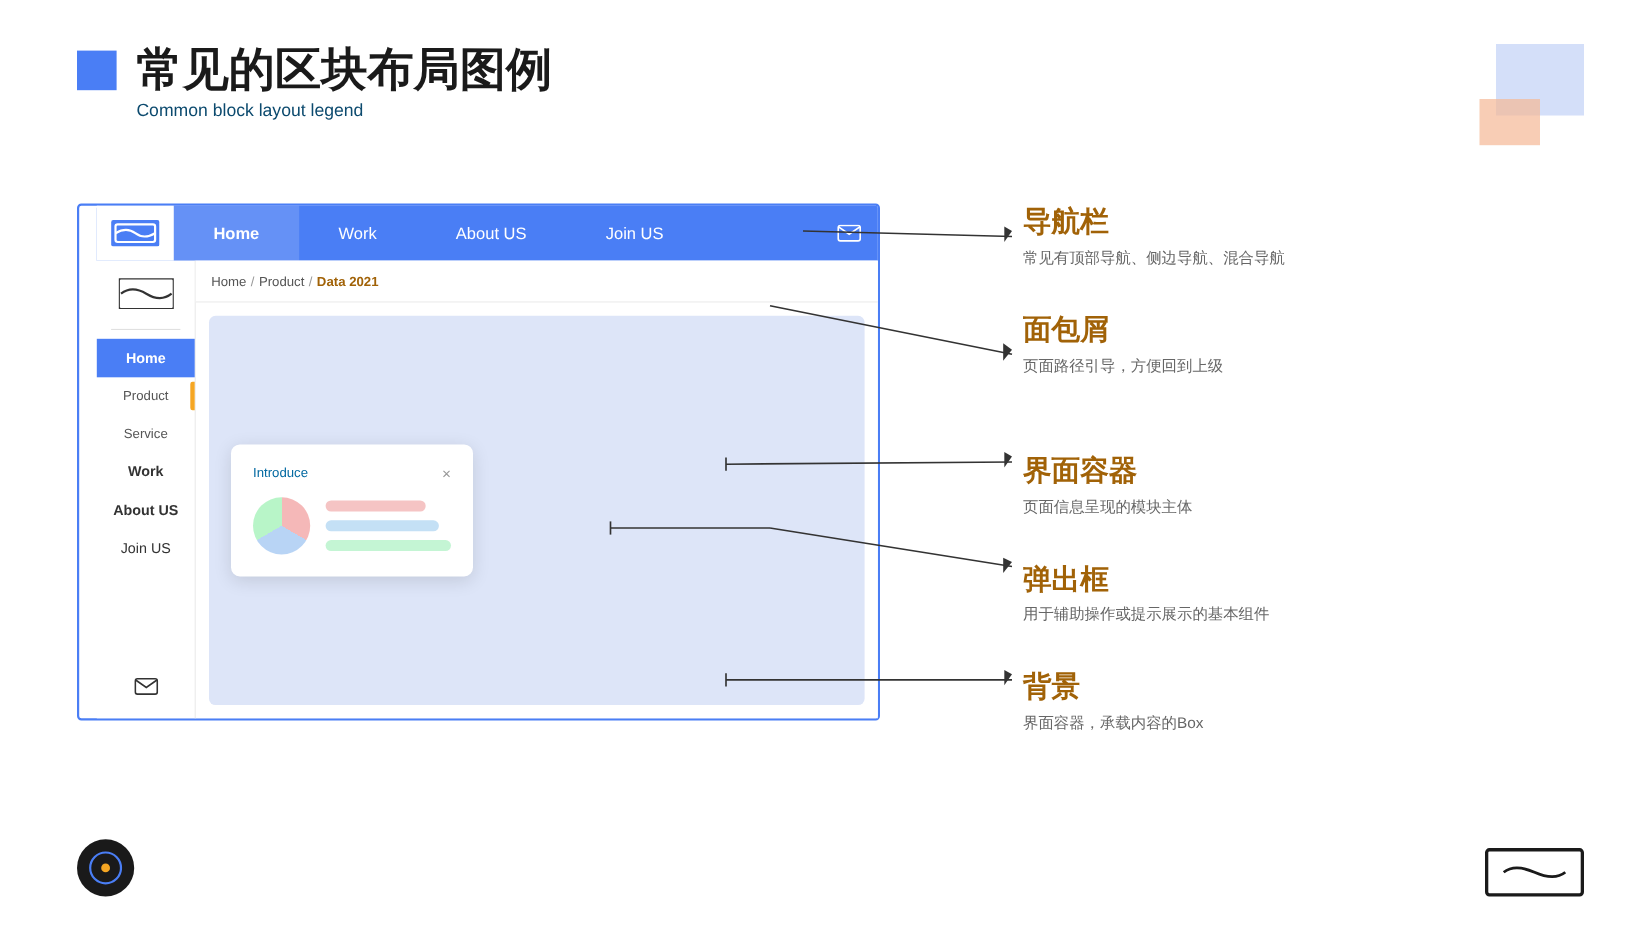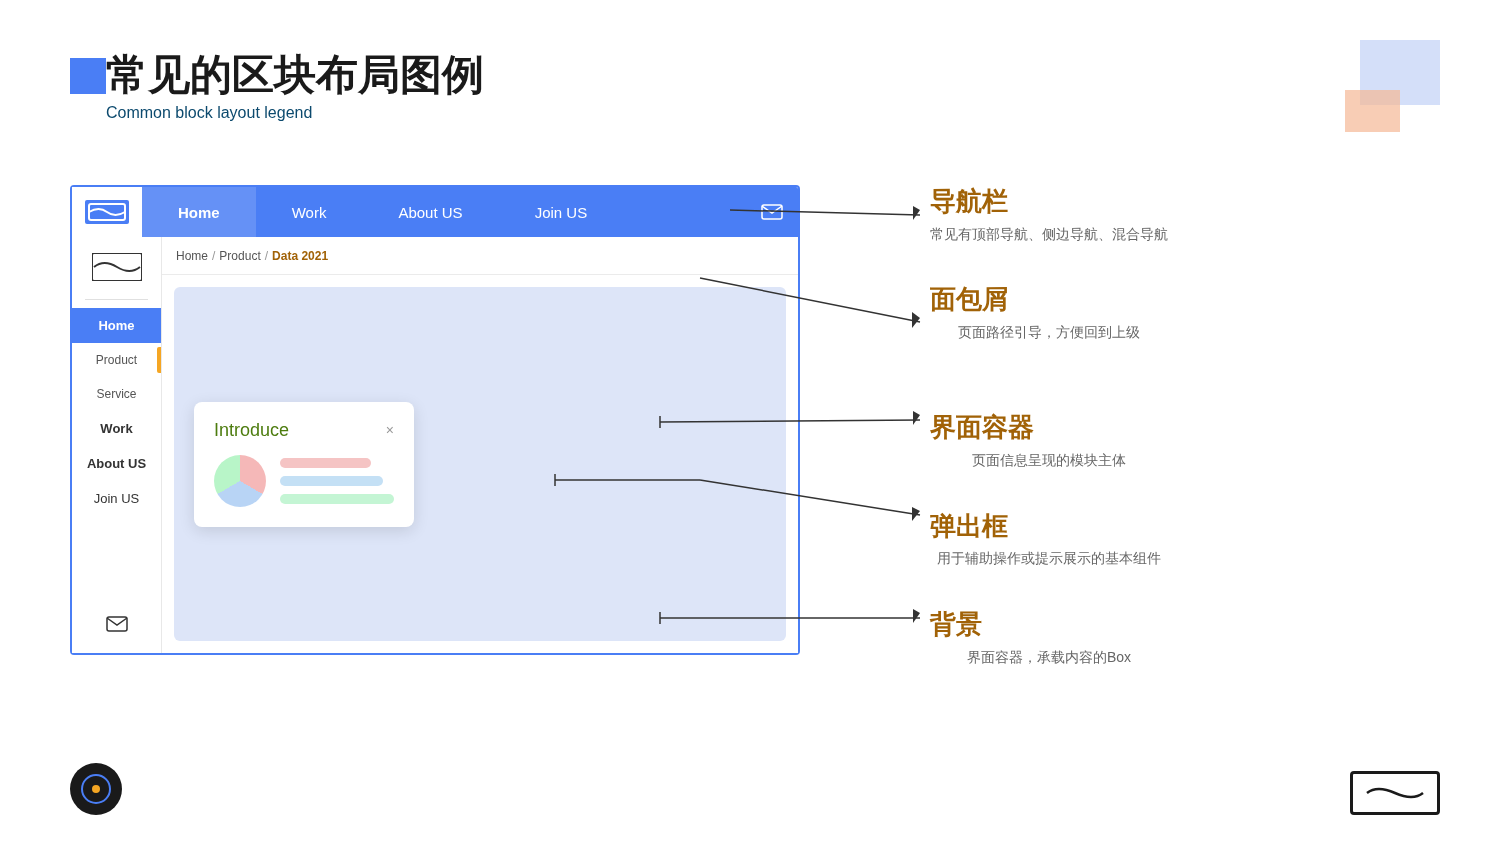--- a/index.html
+++ b/index.html
@@ -8,24 +8,25 @@
       height: 845px;
       background: #ffffff;
       font-family: 'Arial', 'PingFang SC', 'Microsoft YaHei', sans-serif;
       overflow: hidden;
       position: relative;
     }
 
     
     .page-header {
       position: absolute;
-      top: 52px;
+      top: 40px;
       left: 70px;
       display: flex;
       align-items: flex-start;
+      gap: 18px;
     }
     .header-icon {
       width: 36px;
       height: 36px;
       background: #4a7ef5;
       flex-shrink: 0;
       margin-top: 6px;
     }
     .header-text-block {}
     .header-title-cn {
@@ -69,20 +70,21 @@
     
     .diagram-container {
       position: absolute;
       top: 185px;
       left: 70px;
       width: 730px;
       height: 470px;
       border: 2px solid #4a7ef5;
       border-radius: 4px;
       background: #fff;
+      padding-left: 16px;
     }
 
     
     .diagram-navbar {
       height: 50px;
       background: #4a7ef5;
       display: flex;
       align-items: center;
       border-radius: 2px 2px 0 0;
     }
@@ -244,22 +246,22 @@
       box-shadow: 0 4px 16px rgba(0,0,0,0.12);
       position: relative;
     }
     .modal-header {
       display: flex;
       align-items: center;
       justify-content: space-between;
       margin-bottom: 14px;
     }
     .modal-title {
-      font-size: 18px;
-      color: #4d7c0f;
+      font-size: 12px;
+      color: #0369a1;
       font-weight: 500;
     }
     .modal-close {
       font-size: 14px;
       color: #999;
       cursor: pointer;
     }
     .modal-body {
       display: flex;
       align-items: center;
@@ -310,21 +312,20 @@
       font-size: 26px;
       font-weight: 700;
       color: #a16207;
       line-height: 1.3;
     }
     .annotation-desc {
       font-size: 14px;
       color: #666;
       margin-top: 4px;
       line-height: 1.6;
-      text-align: center;
     }
 
     
     .bottom-logo {
       position: absolute;
       bottom: 30px;
       left: 70px;
     }
     .bottom-logo-circle {
       width: 52px;

